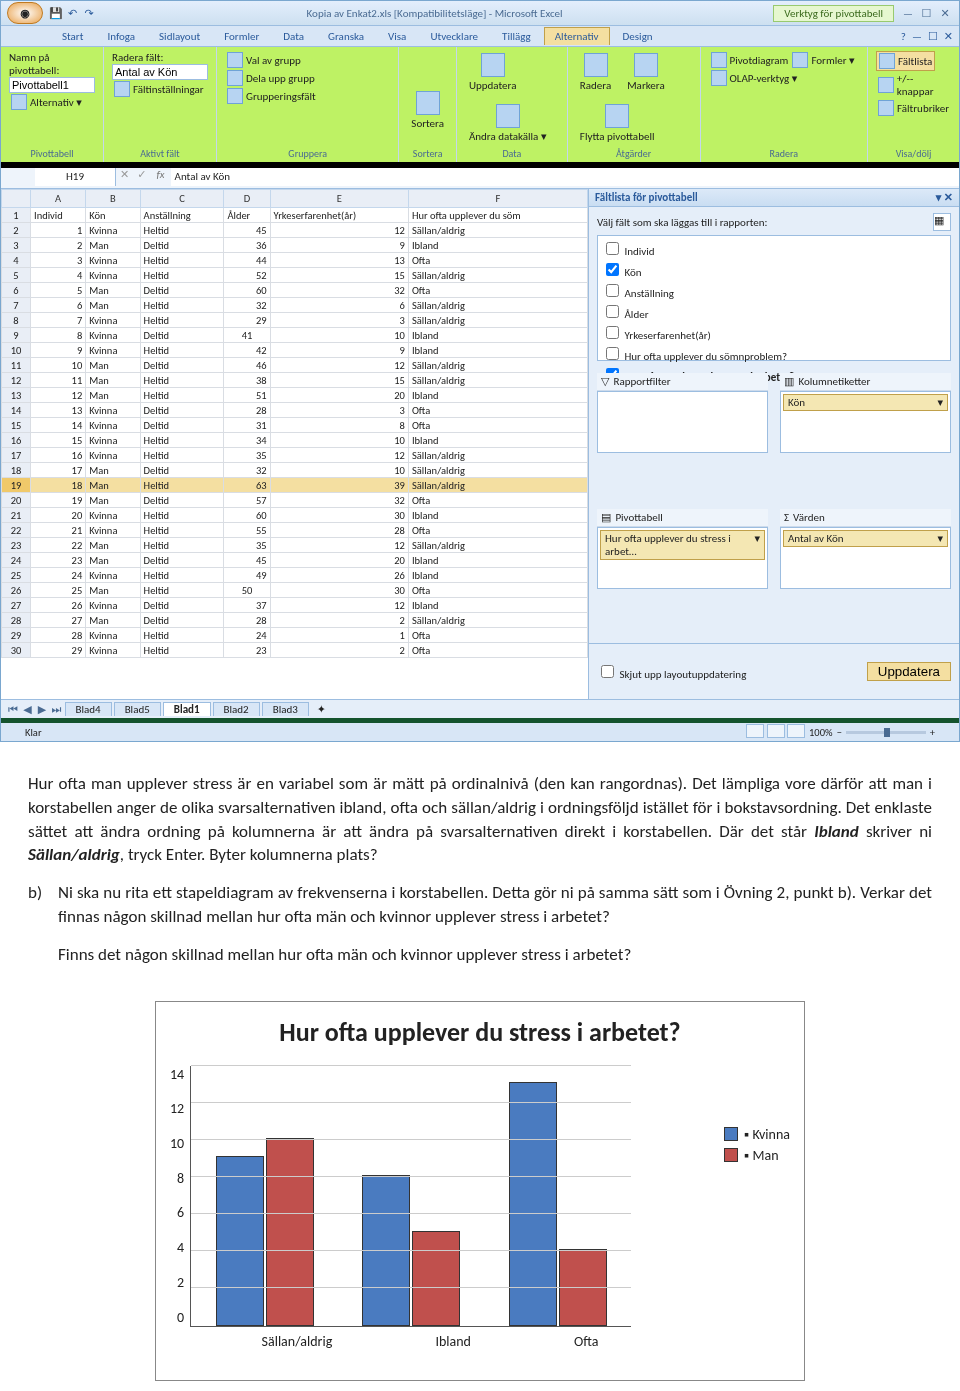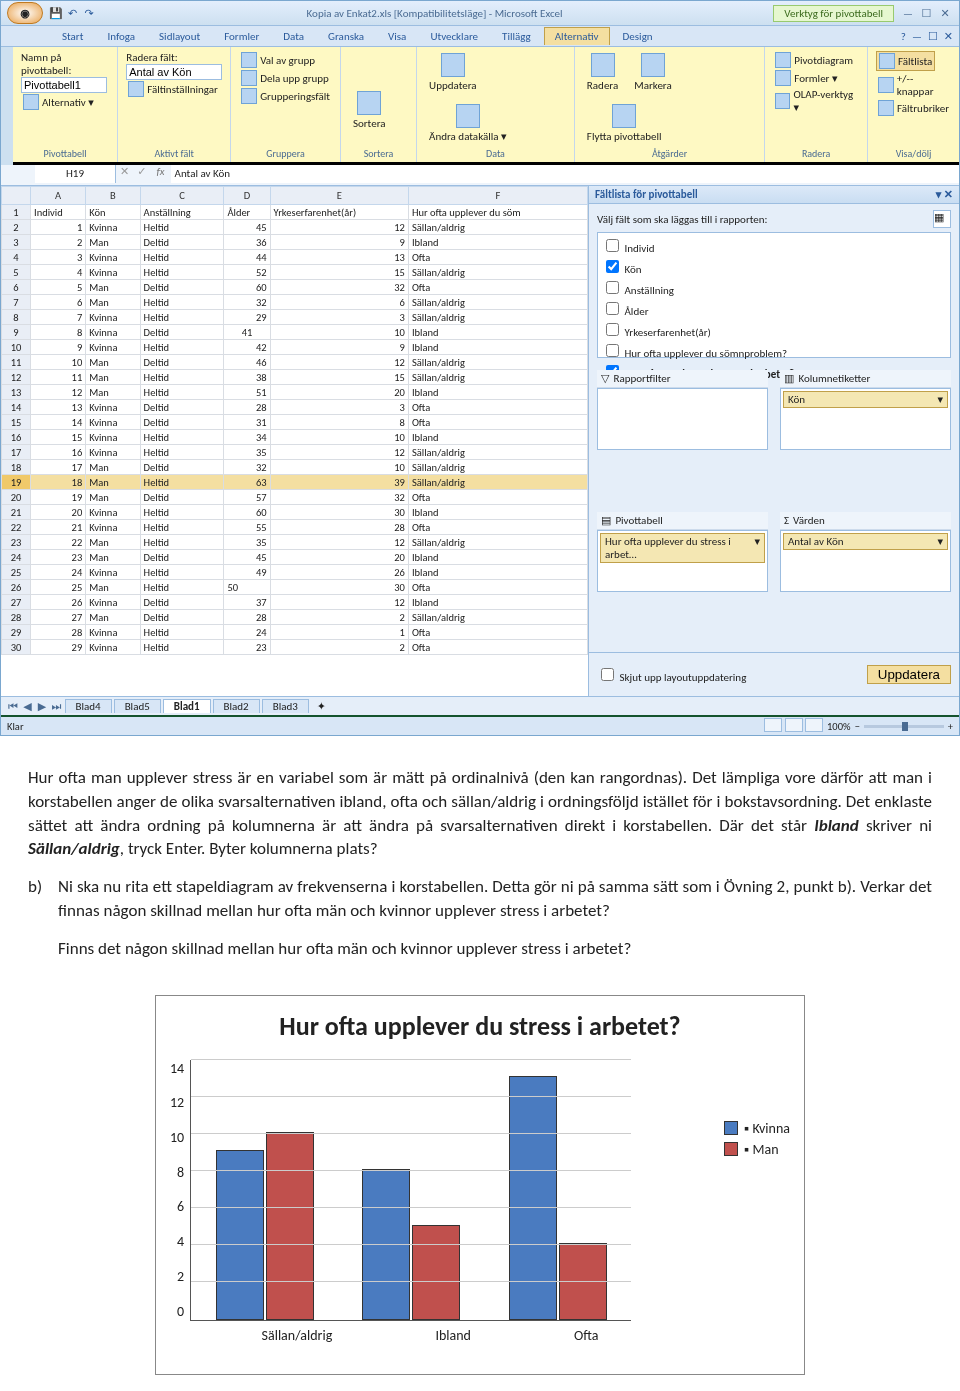--- a/index.html
+++ b/index.html
@@ -7,21 +7,21 @@
   .titlebar { display:flex; align-items:center; background:linear-gradient(#e3eefc,#cde0f0); border-bottom:1px solid #9cbde0; height:24px; padding:0 6px; gap:6px;}
   .titlebar .office-btn { width:34px; height:20px; border-radius:12px; background:radial-gradient(#fff,#e8a04a); border:1px solid #c07a20; display:flex; align-items:center; justify-content:center; font-weight:bold; }
   .titlebar .qat span { display:inline-block; width:14px; text-align:center; color:#2a5a9b; }
   .titlebar .title { flex:1; text-align:center; color:#4a6b92; }
   .titlebar .ctx { background:#e6f7cf; border:1px solid #98ca6f; padding:1px 10px; color:#3c6b1e; }
   .wincontrols span{ display:inline-block; width:16px; text-align:center; color:#4a6b92; }
   .tabs { display:flex; align-items:center; background:#d8e6f6; border-bottom:1px solid #9cbde0; height:20px; padding-left:50px; gap:2px;}
   .tabs .tab { padding:2px 10px; color:#2a5a9b; border:1px solid transparent; }
   .tabs .tab.active { background:#f4dfa1; border:1px solid #c0a04a; border-bottom:none; }
   .tabs .right-ctrls { margin-left:auto; display:flex; gap:6px; padding-right:6px; color:#2a5a9b;}
-  .ribbon { display:flex; background:#fef9c3; border-bottom:3px solid #000000;margin-left:12px; }
+  .ribbon { display:flex; background:#bef264; border-bottom:6px solid #000000; }
   .grp { border-right:1px solid #c4d7ec; padding:4px 8px 2px 8px; display:flex; flex-direction:column; justify-content:space-between; }
   .grp .body { display:flex; gap:8px; align-items:flex-start; flex-wrap:wrap;}
   .grp .lbl { text-align:center; color:#4a6b92; font-size:10px; margin-top:2px; }
   .rbtn { display:flex; align-items:center; gap:3px; padding:1px 2px; }
   .rbtn .ic { width:14px; height:14px; background:#b7d4f2; border:1px solid #6fa3d6; }
   .bigbtn { display:flex; flex-direction:column; align-items:center; gap:2px; padding:2px 4px; }
   .bigbtn .ic { width:22px; height:22px; background:#b7d4f2; border:1px solid #6fa3d6; }
   .grp input[type=text]{ border:1px solid #9cbde0; height:14px; padding:0 2px; font-size:11px;}
   .fxbar { display:flex; align-items:flex-start; background:#eef4fb; border-bottom:1px solid #9cbde0; height:20px;}
   .fxbar .namebox { width:80px; border-right:1px solid #9cbde0; text-align:center; background:#fff; height:18px; line-height:18px; margin-left:34px;}
@@ -42,22 +42,22 @@
   .pane { width:370px; border-left:1px solid #9cbde0; background:#e5eef9; display:flex; flex-direction:column; font-size:11px;}
   .pane .phdr { display:flex; justify-content:space-between; background:linear-gradient(#dce9f8,#c9ddf2); padding:2px 6px; border-bottom:1px solid #9cbde0; font-weight:bold; color:#2a5a9b;}
   .pane .psec { padding:6px 8px;}
   .fieldlist { background:#fff; border:1px solid #9cbde0; padding:2px;}
   .fieldlist label { display:block; padding:1px 2px;}
   .fieldlist label.bold { font-weight:bold;}
   .areas { display:grid; grid-template-columns:1fr 1fr; grid-template-rows:auto auto; gap:8px 12px; padding:6px 8px; flex:1;}
   .areabox { background:#fff; border:1px solid #9cbde0; min-height:60px;}
   .areahdr { background:#eef4fb; border-bottom:1px solid #cddbec; padding:2px 4px; display:flex; align-items:center; gap:4px;}
   .dropitem { background:#f4e7b3; border:1px solid #c0a04a; margin:2px; padding:1px 4px; display:flex; justify-content:space-between;}
-  .pane .pfoot{ display:flex; justify-content:space-between; align-items:center; padding:12px 8px; border-top:1px solid #9cbde0;}
-  .statusbar { display:flex; align-items:center; justify-content:space-between; background:#d8e6f6; border-top:2px solid #14532d; height:18px; padding:0 6px; font-size:10.5px;}
+  .pane .pfoot{ display:flex; justify-content:space-between; align-items:center; padding:18px 8px; border-top:1px solid #9cbde0;}
+  .statusbar { display:flex; align-items:center; justify-content:space-between; background:#d8e6f6; border-top:5px solid #14532d; height:18px; padding:0 24px; font-size:10.5px;}
   .zoom { display:flex; align-items:center; gap:4px;}
   .zoom .track{ width:80px; height:3px; background:#b7c9df; position:relative;}
   .zoom .thumb{ position:absolute; left:38px; top:-3px; width:6px; height:9px; background:#4a6b92;}
   .viewbtns span{ display:inline-block; width:16px; height:12px; border:1px solid #9cbde0; background:#eef4fb;}
 
   .doc-text { padding: 30px 28px 10px 28px; font-size:17px; line-height:1.4; text-align:justify;}
   .doc-text p { margin: 0 0 14px 0;}
   .doc-text .bi { font-style:italic; font-weight:bold;}
   .doc-text .bi2 { font-style:italic; font-weight:bold;}
   .q { display:flex; gap:10px; }
@@ -139,21 +139,21 @@
         <div>Radera fält:</div>
         <input type="text" style="width: 90px;" value="Antal av Kön">
         <div class="rbtn">
             <span class="ic"></span>
             <span>Fältinställningar</span>
           </div>
       </div>
       <div class="lbl">Aktivt fält</div>
     </div>
     <div class="grp">
-      <div class="body" style="flex-direction:column; gap:0;">
+      <div class="body" style="flex-direction:row; gap:0;">
         <div class="rbtn">
             <span class="ic"></span>
             <span>Val av grupp</span>
           </div>
         <div class="rbtn">
             <span class="ic"></span>
             <span>Dela upp grupp</span>
           </div>
         <div class="rbtn">
             <span class="ic"></span>
@@ -199,21 +199,21 @@
             <span>Markera</span>
           </div>
         <div class="bigbtn">
             <span class="ic"></span>
             <span>Flytta pivottabell</span>
           </div>
       </div>
       <div class="lbl">Åtgärder</div>
     </div>
     <div class="grp">
-      <div class="body" style="flex-direction:column; gap:0;">
+      <div class="body" style="flex-direction:row; gap:0;">
         <div class="rbtn">
             <span class="ic"></span>
             <span>Pivotdiagram</span>
           </div>
         <div class="rbtn">
             <span class="ic"></span>
             <span>Formler ▾</span>
           </div>
         <div class="rbtn">
             <span class="ic"></span>
@@ -485,21 +485,21 @@
               <td>Heltid</td>
               <td style="text-align:right">49</td>
               <td style="text-align:right">26</td>
               <td>Ibland</td>
             </tr>
             <tr>
               <td class="rowhdr">26</td>
               <td style="text-align:right">25</td>
               <td>Man</td>
               <td>Heltid</td>
-              <td style="text-align:left">50</td>
+              <td style="text-align:center">50</td>
               <td style="text-align:right">30</td>
               <td>Ofta</td>
             </tr>
             <tr>
               <td class="rowhdr">27</td>
               <td style="text-align:right">26</td>
               <td>Kvinna</td>
               <td>Deltid</td>
               <td style="text-align:right">37</td>
               <td style="text-align:right">12</td>

